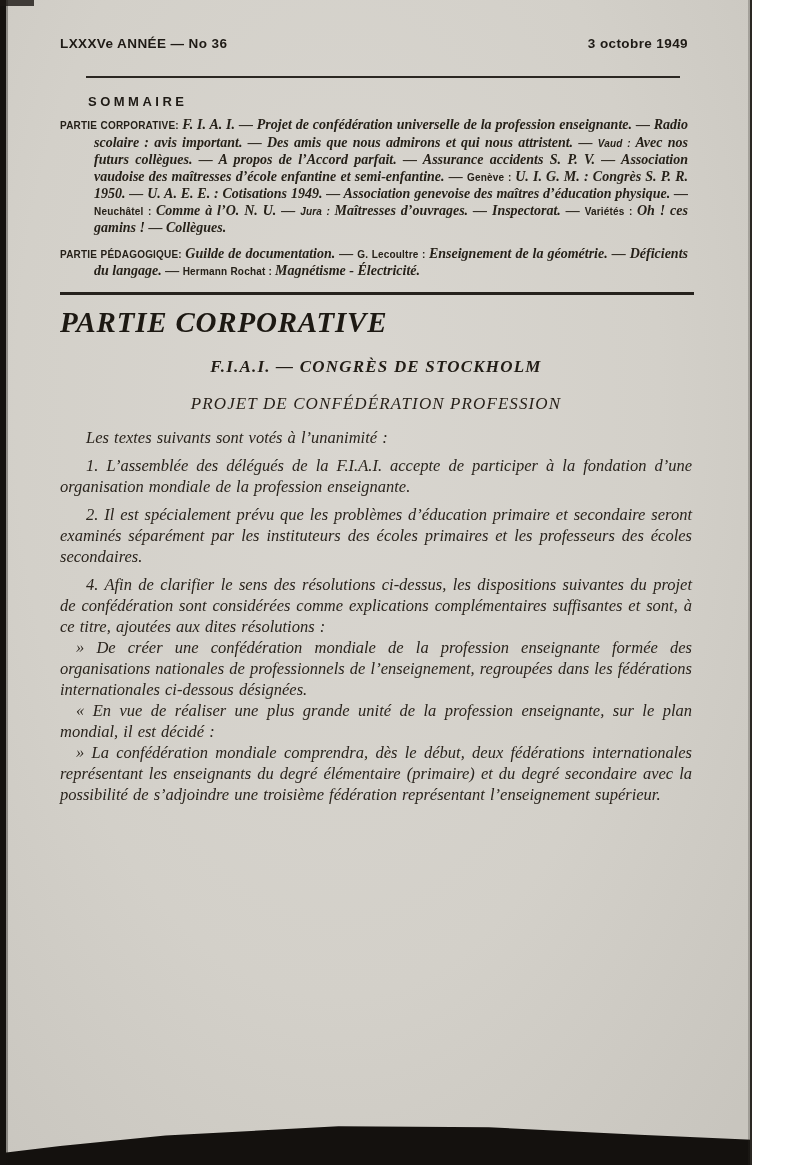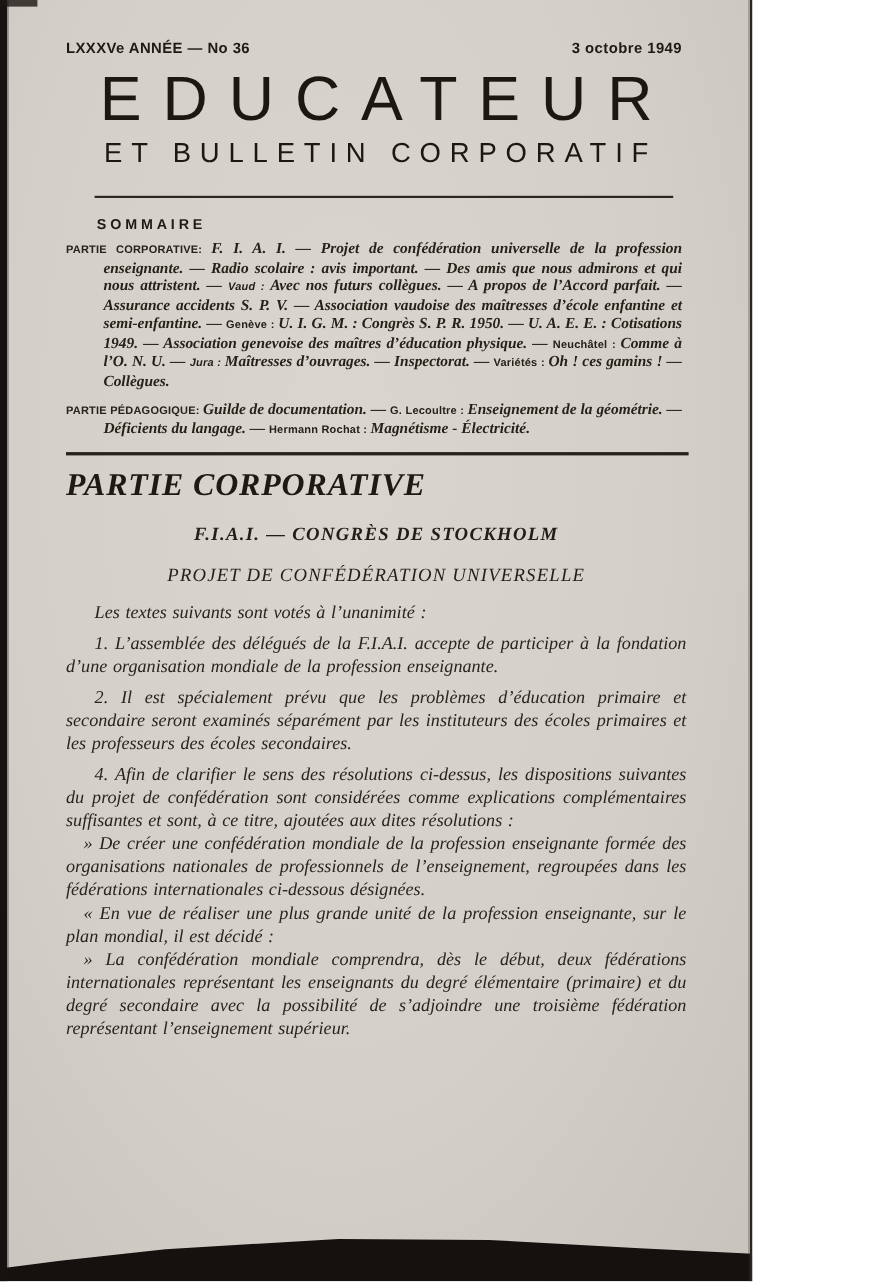--- a/index.html
+++ b/index.html
@@ -7,21 +7,21 @@
     padding: 0;
   }
   body {
     width: 800px;
     height: 1165px;
     overflow: hidden;
     font-family: "Liberation Serif", serif;
   }
   .page {
     position: relative;
-    width: 684px;
+    width: 752px;
     height: 1165px;
     background: radial-gradient(ellipse at 45% 35%, #d9d6d0 0%, #d3d0c9 55%, #c8c5be 95%);
     color: #241f19;
     overflow: hidden;
   }
 
   
   .edge-left {
     position: absolute; left: 0; top: 0; width: 8px; height: 100%;
     background: linear-gradient(to right, #15120f 0 6px, rgba(21,18,15,.35) 6px 8px);
@@ -174,39 +174,35 @@
   <div class="edge-left"></div>
   <div class="edge-right"></div>
   <div class="edge-bottom"></div>
   <div class="corner-tl"></div>
 
   <header class="issue-line">
     <span>LXXXVe ANNÉE — No 36</span>
     <span>3 octobre 1949</span>
   </header>
 
-  <div>
-    <div class="masthead-title">EDUCATEUR</div>
-    <div class="masthead-subtitle">ET BULLETIN CORPORATIF</div>
-  </div>
 
   <hr class="rule rule-1">
 
   <section class="sommaire">
     <div class="sommaire-heading">SOMMAIRE</div>
     <p class="sommaire-entry"><span class="seg-bold ">PARTIE CORPORATIVE: </span><span class="seg-italic">F. I. A. I. — Projet de confédération universelle de la profession enseignante. — Radio scolaire : avis important. — Des amis que nous admirons et qui nous attristent. — </span><span class="seg-bold seg-italic">Vaud : </span><span class="seg-italic">Avec nos futurs collègues. — A propos de l’Accord parfait. — Assurance accidents S. P. V. — Association vaudoise des maîtresses d’école enfantine et semi-enfantine. — </span><span class="seg-bold ">Genève : </span><span class="seg-italic">U. I. G. M. : Congrès S. P. R. 1950. — U. A. E. E. : Cotisations 1949. — Association genevoise des maîtres d’éducation physique. — </span><span class="seg-bold ">Neuchâtel : </span><span class="seg-italic">Comme à l’O. N. U. — </span><span class="seg-bold seg-italic">Jura : </span><span class="seg-italic">Maîtresses d’ouvrages. — Inspectorat. — </span><span class="seg-bold ">Variétés : </span><span class="seg-italic">Oh ! ces gamins ! — Collègues.</span></p>
     <p class="sommaire-entry"><span class="seg-bold ">PARTIE PÉDAGOGIQUE: </span><span class="seg-italic">Guilde de documentation. — </span><span class="seg-bold ">G. Lecoultre : </span><span class="seg-italic">Enseignement de la géométrie. — Déficients du langage. — </span><span class="seg-bold ">Hermann Rochat : </span><span class="seg-italic">Magnétisme - Électricité.</span></p>
   </section>
 
   <hr class="rule rule-2">
 
   <main class="article">
     <h1 class="section-title">PARTIE CORPORATIVE</h1>
     <h2 class="congress-title">F.I.A.I. — CONGRÈS DE STOCKHOLM</h2>
-    <h3 class="project-title"><span>PROJET DE CONFÉDÉRATION UNIVERSELLE</span><br></h3>
+    <h3 class="project-title"><span>PROJET DE CONFÉDÉRATION PROFESSION</span><br></h3>
     <div class="body-text">
         <p class="para">Les textes suivants sont votés à l’unanimité :</p>
         <p class="para">1. L’assemblée des délégués de la F.I.A.I. accepte de participer à la fondation d’une organisation mondiale de la profession enseignante.</p>
         <p class="para">2. Il est spécialement prévu que les problèmes d’éducation primaire et secondaire seront examinés séparément par les instituteurs des écoles primaires et les professeurs des écoles secondaires.</p>
         <p class="para">4. Afin de clarifier le sens des résolutions ci-dessus, les dispositions suivantes du projet de confédération sont considérées comme explications complémentaires suffisantes et sont, à ce titre, ajoutées aux dites résolutions :</p>
         <p class="para para-quote">» De créer une confédération mondiale de la profession enseignante formée des organisations nationales de professionnels de l’enseignement, regroupées dans les fédérations internationales ci-dessous désignées.</p>
         <p class="para para-quote">« En vue de réaliser une plus grande unité de la profession enseignante, sur le plan mondial, il est décidé :</p>
         <p class="para para-quote">» La confédération mondiale comprendra, dès le début, deux fédérations internationales représentant les enseignants du degré élémentaire (primaire) et du degré secondaire avec la possibilité de s’adjoindre une troisième fédération représentant l’enseignement supérieur.</p>
       </div>
   </main>

